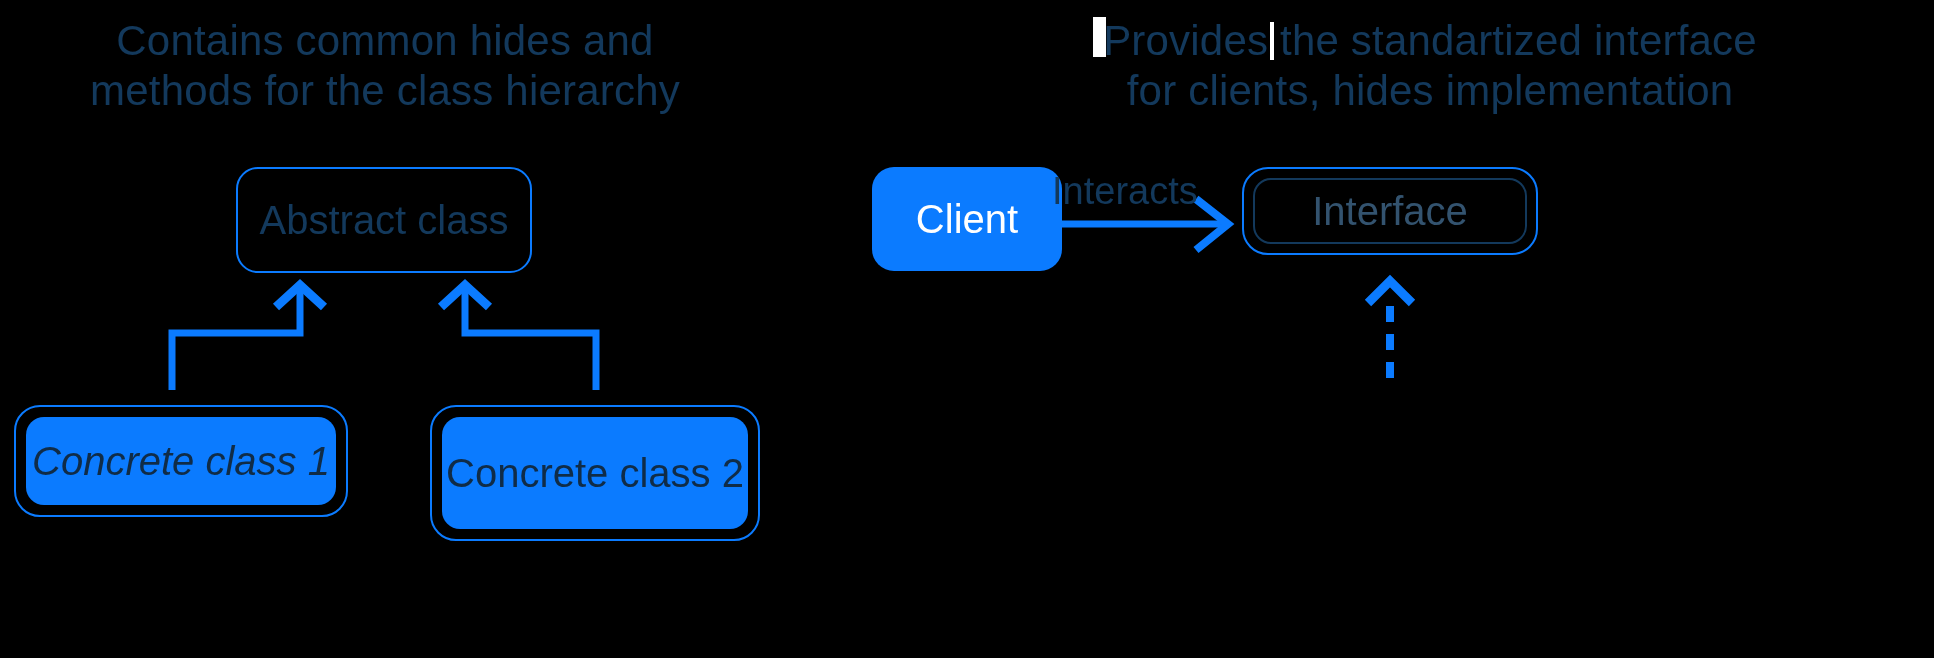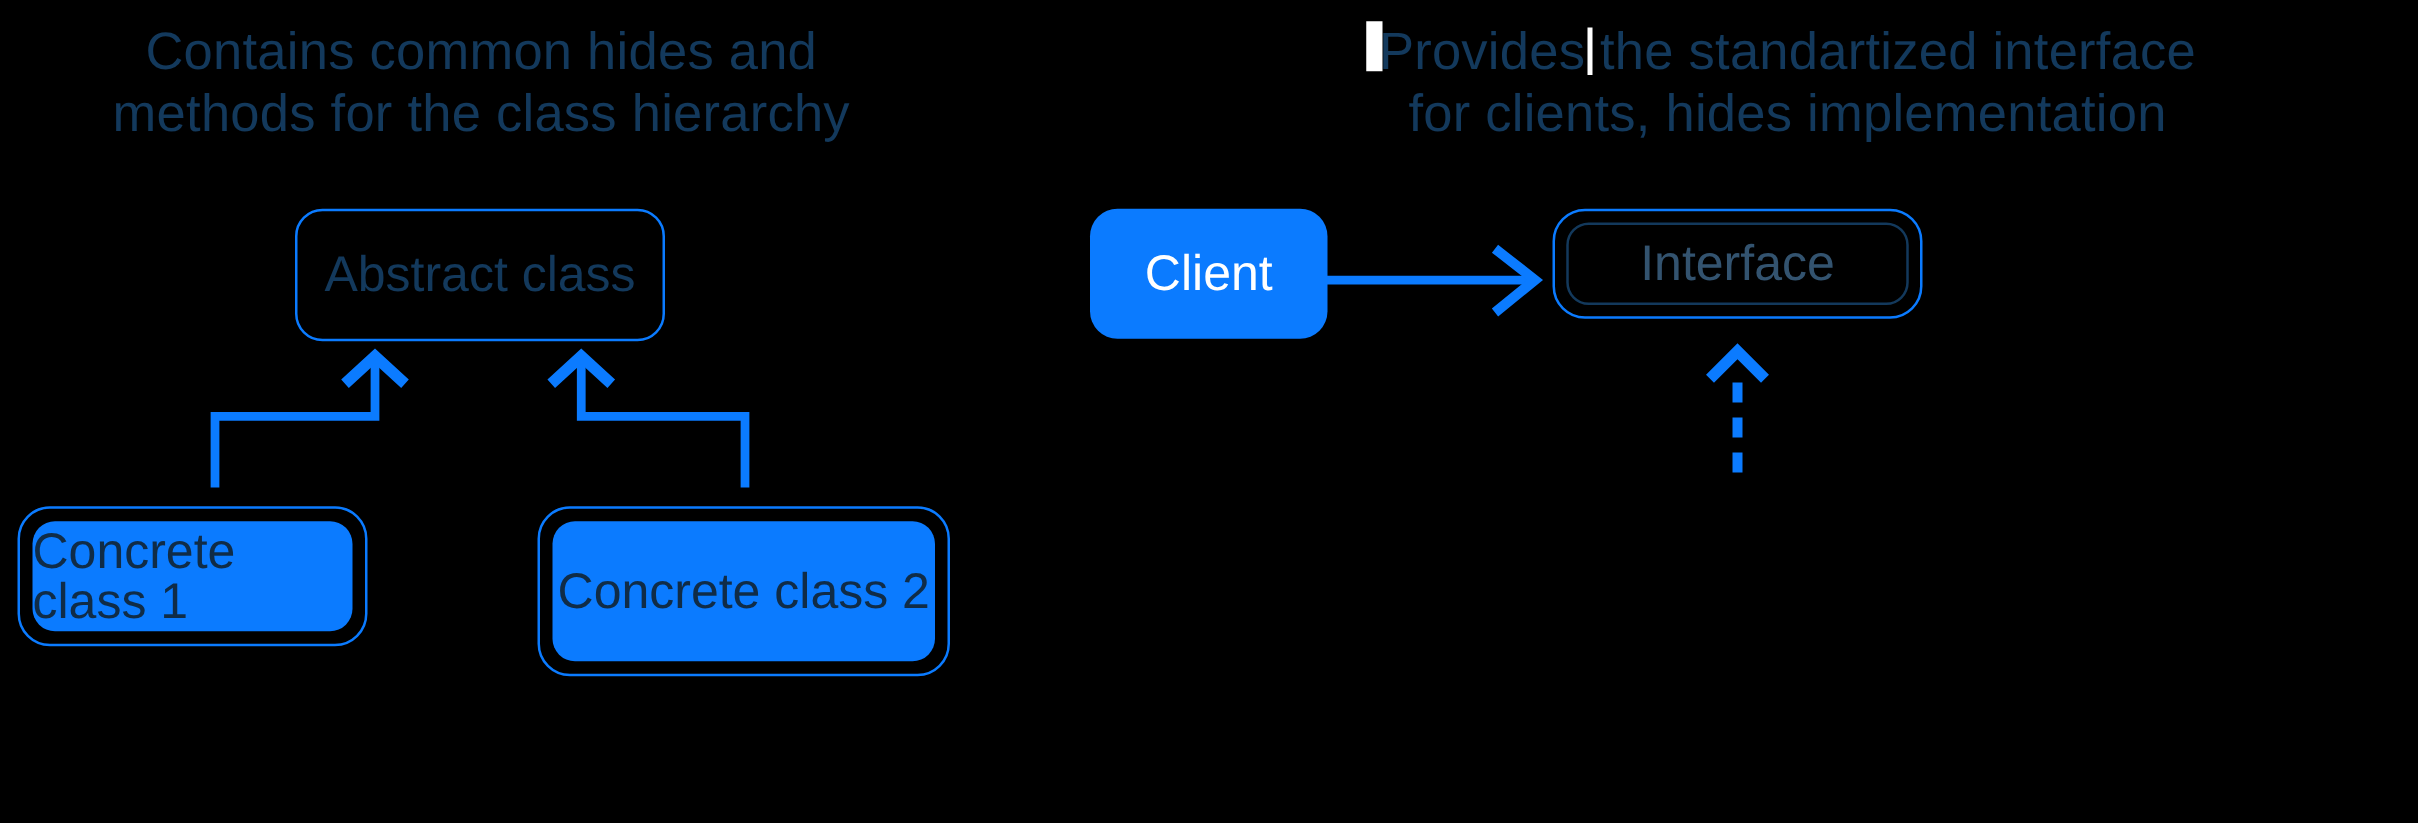--- a/index.html
+++ b/index.html
@@ -78,21 +78,21 @@
     flex:1 1 auto;align-self:stretch;
     display:flex;align-items:center;justify-content:center;
     border:2px solid #13395c;
     border-radius:18px;
     color:#33536f;
     font-size:40px;
   }
 
   
   #node-abstract-class{left:236px;top:167px;width:296px;height:106px;}
-  #node-concrete-1{left:14px;top:405px;width:280px;height:112px;}
+  #node-concrete-1{left:14px;top:405px;width:334px;height:112px;font-style:italic;}
   #node-concrete-2{left:430px;top:405px;width:330px;height:136px;}
   #node-client{left:830px;top:167px;width:190px;height:104px;margin-left:42px;}
   #node-interface{left:1242px;top:167px;width:296px;height:88px;}
   #node-implementation{left:1242px;top:385px;width:296px;height:102px;}
 
   
   .wires{position:absolute;left:0;top:0;width:1934px;height:658px;pointer-events:none;}
 
   
   .edge-label{
@@ -146,19 +146,20 @@
   </div>
 
   <div class="node ring-fill" id="node-concrete-2">
     <span class="inner">Concrete class 2</span>
   </div>
 
   <div class="node solid" id="node-client">
     <span>Client</span>
   </div>
 
+  <div class="edge-label" id="label-interacts">Interacts</div>
 
   <div class="node ring-outline" id="node-interface">
     <span class="inner">Interface</span>
   </div>
 
 
 </div>
 
 </body></html>

